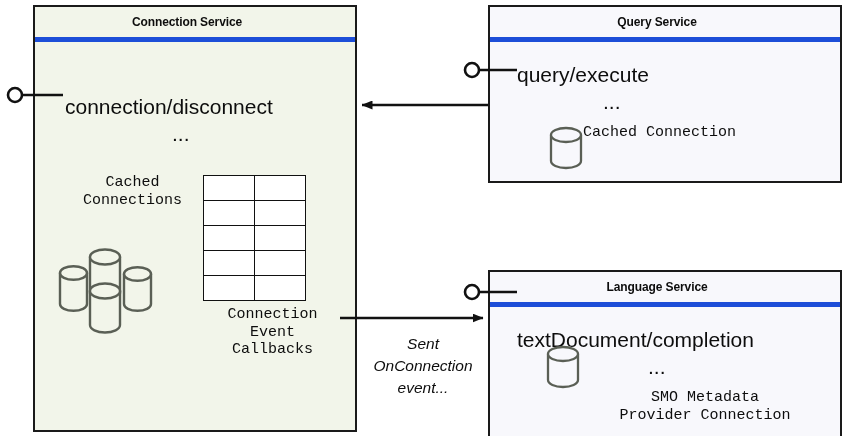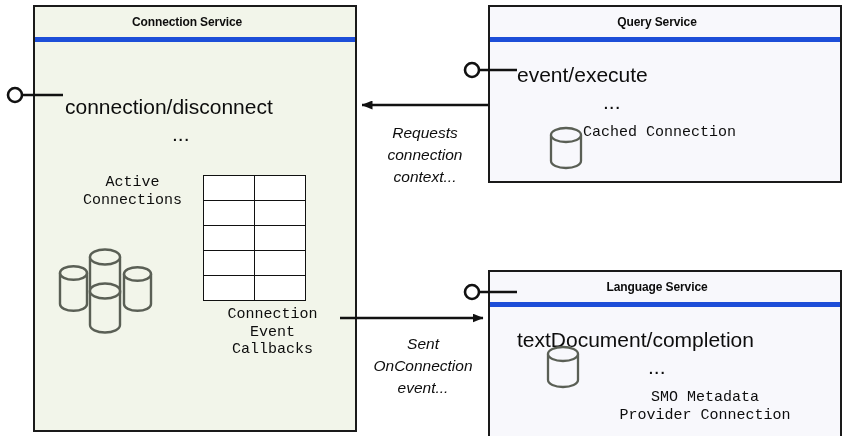--- a/index.html
+++ b/index.html
@@ -119,21 +119,21 @@
 <body>
 
 <div id="canvas">
 
   <div class="component" id="connection-service">
     <div class="title-bar">Connection Service</div>
     <div class="body">
       <div class="txt iface-text" style="left:30px; top:53px;text-align:center;">connection/disconnect</div>
       <div class="txt ellipsis" style="left:137px; top:80px;">...</div>
 
-      <div class="txt label-text" style="left:25px; top:132px; width:145px;">Active
+      <div class="txt label-text" style="left:25px; top:132px; width:145px;">Cached
 Connections</div>
 
       <div class="txt label-text" style="left:160px; top:264px; width:155px;">Connection
 Event
 Callbacks</div>
     </div>
   </div>
 
   <svg id="db-cluster" style="position:absolute; left:52px; top:243px;" width="112" height="98" viewBox="0 0 112 98">
     <g fill="#f2f5ea" stroke="#5a5f55" stroke-width="2.4" stroke-linejoin="round" stroke-linecap="round">
@@ -173,21 +173,21 @@
       <tr>
         <td></td>
         <td></td>
       </tr>
     </tbody>
   </table>
 
   <div class="component" id="query-service">
     <div class="title-bar">Query Service</div>
     <div class="body">
-      <div class="txt iface-text" style="left:27px; top:21px;">event/execute</div>
+      <div class="txt iface-text" style="left:27px; top:21px;">query/execute</div>
       <div class="txt ellipsis" style="left:113px; top:48px;">...</div>
       <div class="txt label-text" style="left:93px; top:82px; width:250px; text-align:left;">Cached Connection</div>
     </div>
   </div>
 
   <svg style="position:absolute; left:547px; top:124px;" width="38" height="48" viewBox="0 0 38 48">
     <g fill="#f8f8fc" stroke="#5a5f55" stroke-width="2.3" stroke-linejoin="round">
       <path d="M4,11 v26 a15,7 0 0 0 30,0 v-26 z"></path>
       <ellipse cx="19" cy="11" rx="15" ry="7"></ellipse>
     </g>
@@ -237,21 +237,18 @@
 
     <g>
       <line x1="488" y1="105" x2="362" y2="105" stroke="#111111" stroke-width="2.6" marker-end="url(#arrowhead)"></line>
     </g>
 
     <g>
       <line x1="340" y1="318" x2="483" y2="318" stroke="#111111" stroke-width="2.6" marker-end="url(#arrowhead)"></line>
     </g>
   </svg>
 
-  <div class="txt arrow-label" style="left:366px; top:122px; width:118px;">Requests
-connection
-context...</div>
 
   <div class="txt arrow-label" style="left:358px; top:333px; width:130px;">Sent
 OnConnection
 event...</div>
 
 </div>
 
 </body></html>

